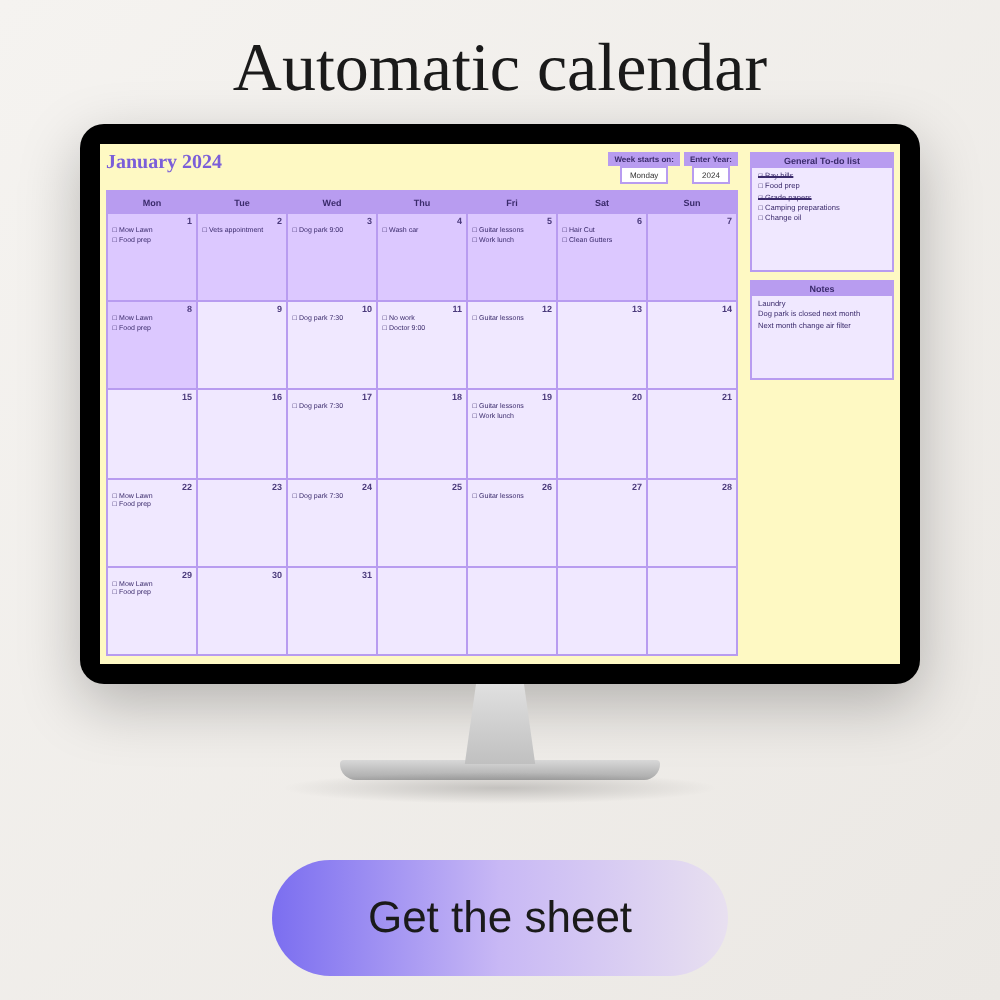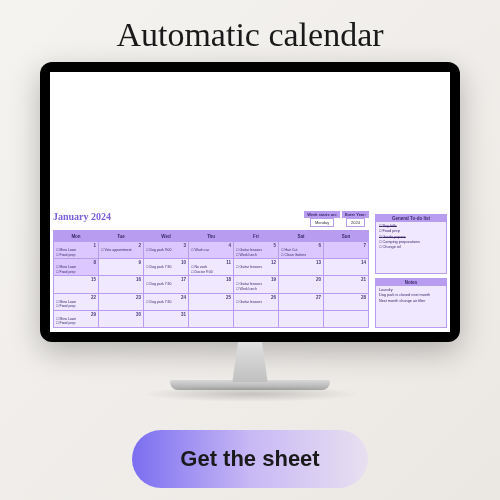--- a/index.html
+++ b/index.html
@@ -32,26 +32,25 @@
     width: 420px;
     height: 280px;
     background: #000;
     border-radius: 12px;
     padding: 10px;
     box-shadow: 0 10px 30px rgba(0,0,0,0.25);
   }
   .screen {
     width: 100%;
     height: 100%;
-    background: #ffffff;
+    background: #fef9c3;
     display: flex;
     font-family: Arial, sans-serif;
     font-size: 5px;
     overflow: hidden;
-    align-items: flex-end;
   }
   .stand {
     width: 80px;
     height: 40px;
     background: linear-gradient(180deg, #e0e0e0, #c0c0c0);
     clip-path: polygon(35% 0, 65% 0, 72% 100%, 28% 100%);
   }
   .base {
     width: 160px;
     height: 10px;
@@ -185,21 +184,21 @@
   .notes-box { flex: 0 0 auto; min-height: 50px; }
   .todo-box { min-height: 60px; }
   
   .cta {
     margin-top: 28px;
     padding: 16px 48px;
     border-radius: 999px;
     border: none;
     font-family: Arial, sans-serif;
     font-size: 22px;
-    font-weight: 700;
+    font-weight: 400;
     color: #1a1a1a;
     background: linear-gradient(90deg, #7b6ef0 0%, #c8b8f5 50%, #e8e0f0 100%);
     cursor: pointer;
   }
 </style>
 </head>
 <body>
 
 <h1 class="headline">Automatic calendar</h1>
 

